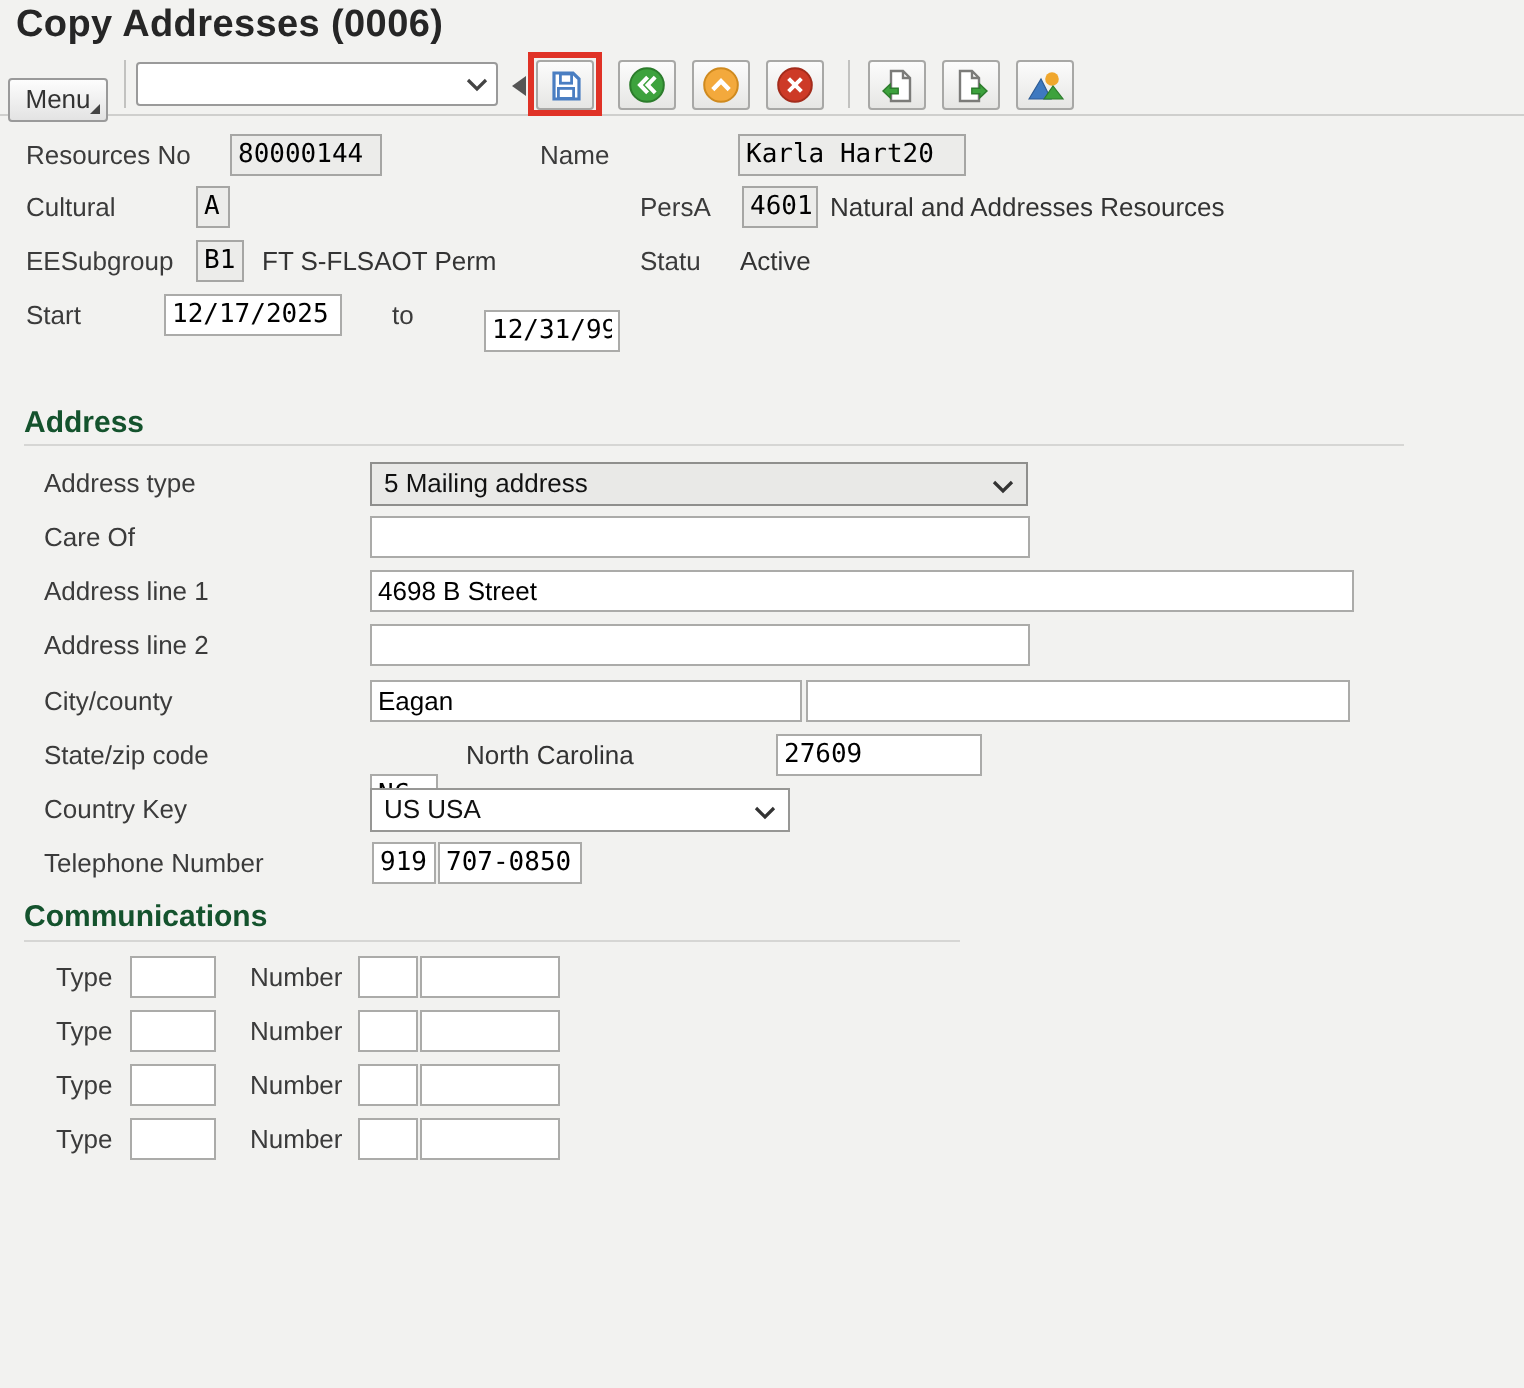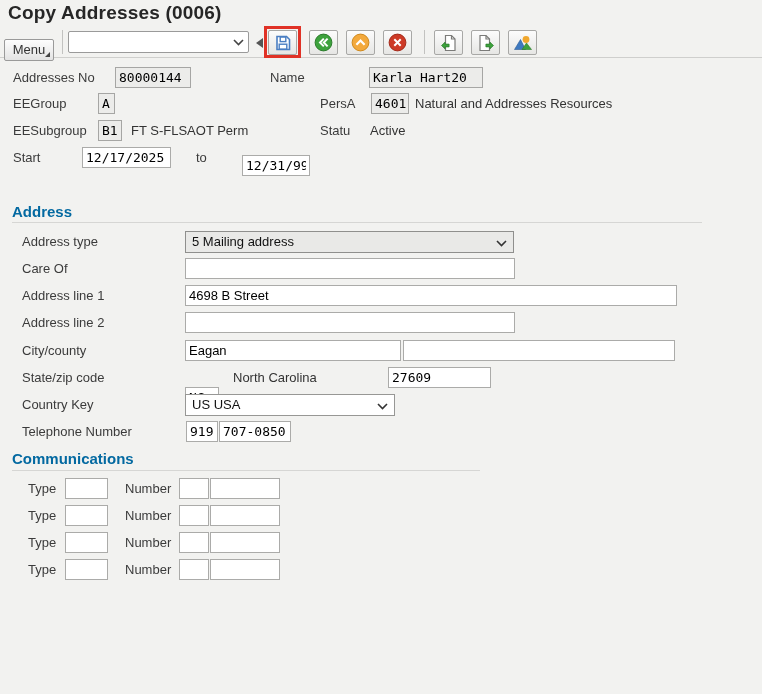--- a/index.html
+++ b/index.html
@@ -34,21 +34,21 @@
   .txt{position:absolute;font-size:13px;color:#333;line-height:21px;white-space:nowrap;}
   .fld{position:absolute;height:21px;box-sizing:border-box;border:1px solid #ababa9;background:#fff;
     font:13px "DejaVu Sans Mono",monospace;color:#000;padding:0 3px;outline:none;}
   .fld.sans{font-family:"Liberation Sans",sans-serif;}
   .fld.display{background:#ececea;border-color:#a6a6a4;line-height:19px;}
   .combo{position:absolute;height:22px;box-sizing:border-box;border:1px solid #979795;background:#fff;
     font-size:13px;color:#111;line-height:20px;padding:0 20px 0 6px;cursor:default;}
   .combo.gray{background:#e9e9e7;border-color:#8f8f8d;}
   .combo .chev{position:absolute;right:6px;top:8px;}
 
-  .section-title{position:absolute;font-size:15px;font-weight:bold;color:#0369a1;}
+  .section-title{position:absolute;font-size:15px;font-weight:bold;color:#14532d;}
   .section-rule{position:absolute;height:1px;background:#d6d6d4;}
 </style>
 </head>
 <body>
 
 <div id="screen">
 
   <div class="page-title">Copy Addresses (0006)</div>
 
   <div class="toolbar">
@@ -117,26 +117,26 @@
 
     <div class="tb-btn" style="left:508px;">
       <svg width="20" height="18" viewBox="0 0 20 18">
         <circle cx="13" cy="5.5" r="3.4" fill="#f0a72e"></circle>
         <path d="M1.5 15.5 L7.5 5.5 l5 10z" fill="#3e79c0" stroke="#2d5c95" stroke-width=".6"></path>
         <path d="M9 15.5 l4.5-6.5 5 6.5z" fill="#3da23d" stroke="#2c7c2c" stroke-width=".6"></path>
       </svg>
     </div>
   </div>
 
-  <div class="lbl" style="left:13px;top:67px;">Addresses No</div>
+  <div class="lbl" style="left:13px;top:67px;">Resources No</div>
   <div class="fld display" style="left:115px;top:67px;width:76px;">80000144</div>
   <div class="lbl" style="left:270px;top:67px;">Name</div>
   <div class="fld display" style="left:369px;top:67px;width:114px;">Karla Hart20</div>
 
-  <div class="lbl" style="left:13px;top:93px;">EEGroup</div>
+  <div class="lbl" style="left:13px;top:93px;">Cultural</div>
   <div class="fld display" style="left:98px;top:93px;width:17px;">A</div>
   <div class="lbl" style="left:320px;top:93px;">PersA</div>
   <div class="fld display" style="left:371px;top:93px;width:38px;">4601</div>
   <div class="txt" style="left:415px;top:93px;">Natural and Addresses Resources</div>
 
   <div class="lbl" style="left:13px;top:120px;">EESubgroup</div>
   <div class="fld display" style="left:98px;top:120px;width:24px;">B1</div>
   <div class="txt" style="left:131px;top:120px;">FT S-FLSAOT Perm</div>
   <div class="lbl" style="left:320px;top:120px;">Statu</div>
   <div class="txt" style="left:370px;top:120px;">Active</div>

